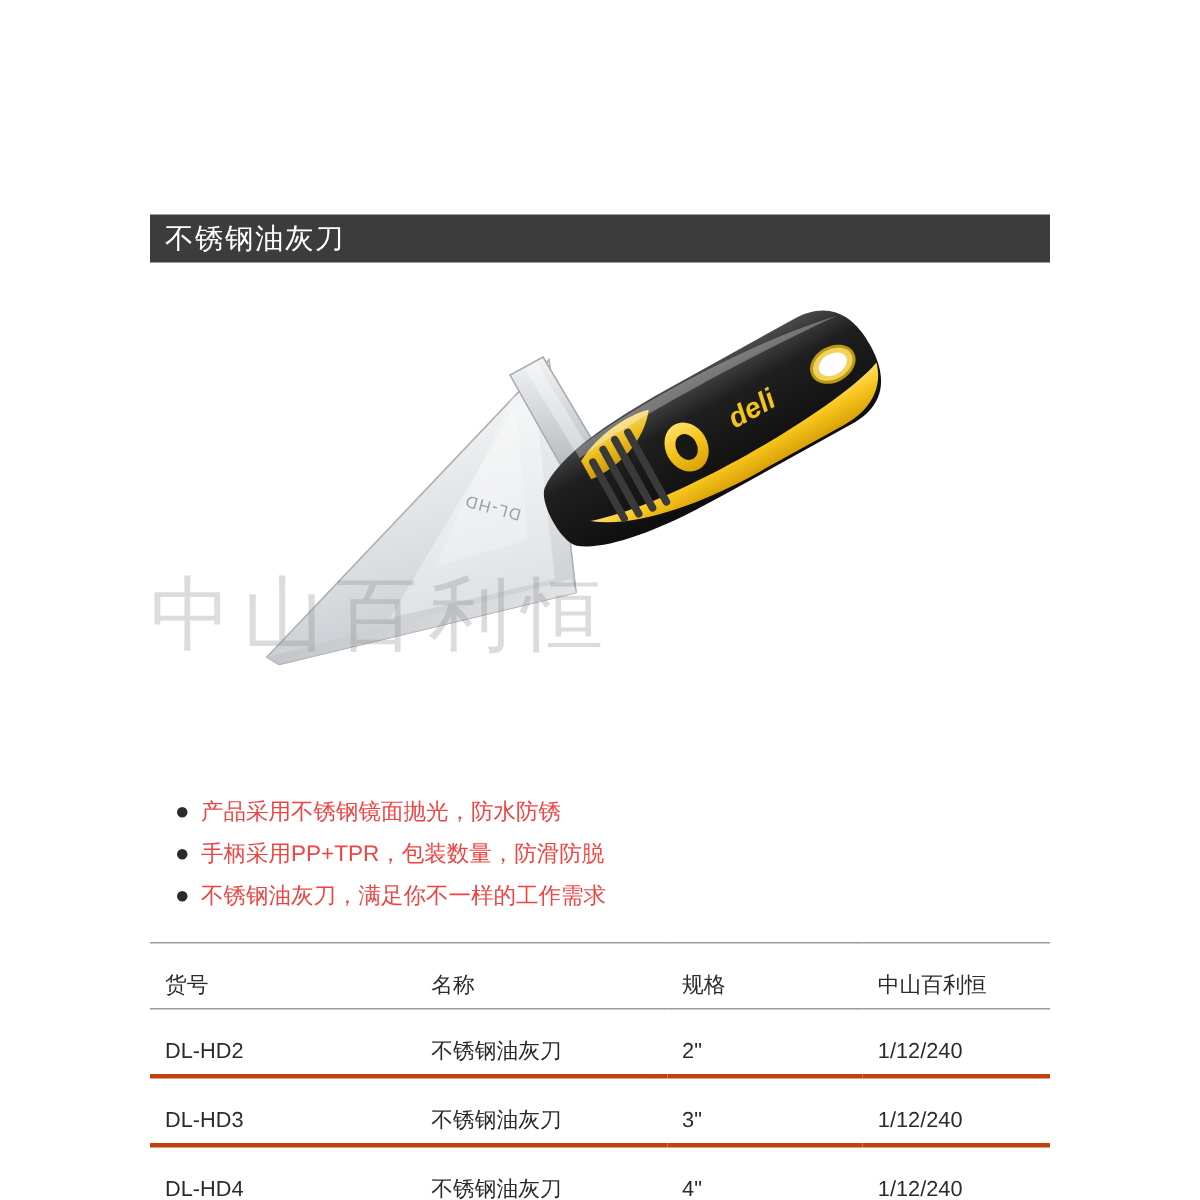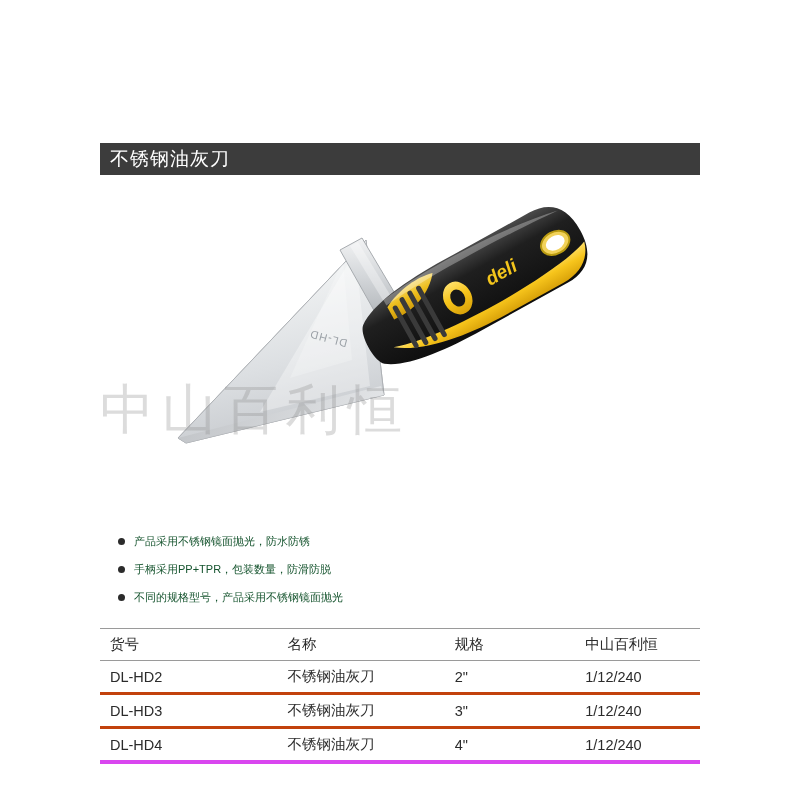--- a/index.html
+++ b/index.html
@@ -74,22 +74,22 @@
   .features {
     position: absolute;
     left: 118px;
     top: 487px;
     width: 560px;
   }
   .feature-row {
     display: flex;
     align-items: center;
     height: 28px;
-    font-size: 11px;
-    color: #14532d;
+    font-size: 15px;
+    color: #ef4444;
   }
   .bullet-dot {
     width: 7px;
     height: 7px;
     border-radius: 50%;
     background: #2b2b2b;
     margin-right: 9px;
     flex: 0 0 auto;
   }
 
@@ -100,21 +100,21 @@
     top: 588px;
     width: 600px;
     border-collapse: collapse;
     font-size: 14.5px;
     color: #2b2b2b;
   }
   .spec-table th,
   .spec-table td {
     text-align: left;
     font-weight: normal;
-    padding: 0 0 0 10px;
+    padding: 12px 0 0 10px;
     height: 31px;
     vertical-align: middle;
   }
   .spec-table thead th {
     border-top: 1px solid #9a9a9a;
     border-bottom: 1px solid #9a9a9a;
   }
   .spec-table tbody td {
     border-bottom: 3px solid #c2410c;
   }
@@ -229,21 +229,21 @@
     <div class="feature-row">
       <span class="bullet-dot"></span>
       <span>产品采用不锈钢镜面抛光，防水防锈</span>
     </div>
     <div class="feature-row">
       <span class="bullet-dot"></span>
       <span>手柄采用PP+TPR，包装数量，防滑防脱</span>
     </div>
     <div class="feature-row">
       <span class="bullet-dot"></span>
-      <span>不同的规格型号，产品采用不锈钢镜面抛光</span>
+      <span>不锈钢油灰刀，满足你不一样的工作需求</span>
     </div>
   </div>
 
   <table class="spec-table">
     <thead>
       <tr>
         <th class="col-code">货号</th>
         <th class="col-name">名称</th>
         <th class="col-spec">规格</th>
         <th class="col-pack">中山百利恒</th>

